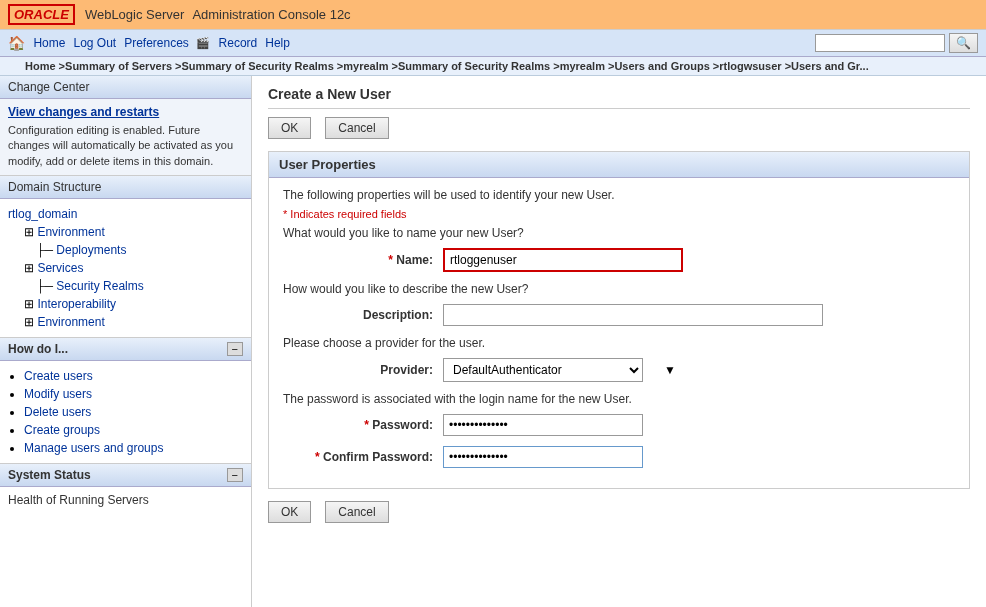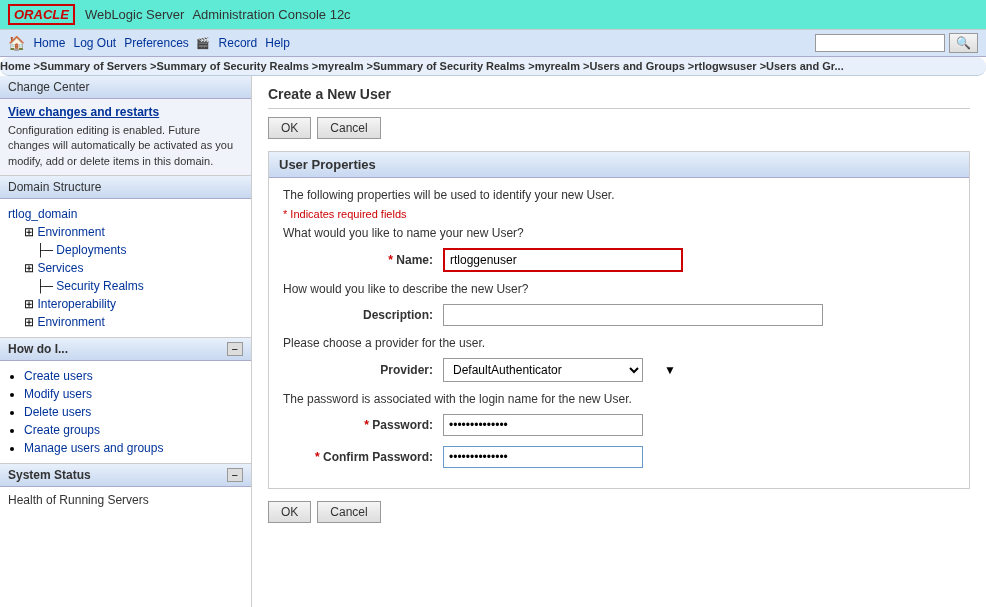--- a/index.html
+++ b/index.html
@@ -1,27 +1,27 @@
 <!DOCTYPE html>
 <html><head>
   <meta charset="utf-8">
   <style>
     * { box-sizing: border-box; margin: 0; padding: 0; }
     body { font-family: Arial, sans-serif; font-size: 12px; background: #fff; width: 986px; height: 607px; overflow: hidden; }
 
     
-    #header { background: #5eead4; border-bottom: 1px solid #ccc; padding: 4px 8px; display: flex; align-items: center; gap: 8px; }
+    #header { background: #fdba74; border-bottom: 1px solid #ccc; padding: 4px 8px; display: flex; align-items: center; gap: 8px; }
     #logo { display: flex; align-items: center; gap: 4px; }
     #nav-bar { background: #d6e4f7; border-bottom: 1px solid #aac; padding: 3px 8px; display: flex; align-items: center; gap: 8px; }
     #nav-bar a { color: #003399; text-decoration: none; font-size: 12px; }
     #search-bar { display: flex; align-items: center; gap: 4px; margin-left: auto; }
     #search-input { border: 1px solid #999; padding: 2px 4px; font-size: 11px; width: 130px; }
 
     
-    #breadcrumb { background: #e8f0fb; padding: 3px 0; font-size: 11px; border-bottom: 1px solid #bcd; color: #003399; white-space: nowrap; overflow: hidden; border-radius: 9px; }
+    #breadcrumb { background: #e8f0fb; padding: 3px 25px; font-size: 11px; border-bottom: 1px solid #bcd; color: #003399; white-space: nowrap; overflow: hidden; }
     #breadcrumb span { color: #333; font-weight: bold; }
 
     
     #main { display: flex; height: calc(607px - 60px); }
 
     
     #sidebar { width: 252px; background: #fff; border-right: 1px solid #ccc; display: flex; flex-direction: column; overflow-y: auto; }
 
     
     #change-center { border-bottom: 1px solid #ccc; }
@@ -51,21 +51,21 @@
     #system-status { }
     #system-status-body { padding: 6px 8px; }
     #system-status-body p { font-size: 12px; color: #333; }
 
     
     #content { flex: 1; overflow-y: auto; padding: 10px 16px; background: #fff; }
     #content-title { font-size: 14px; font-weight: bold; color: #333; margin-bottom: 8px; border-bottom: 1px solid #ccc; padding-bottom: 6px; }
 
     
     .btn { background: linear-gradient(to bottom, #f5f5f5, #ddd); border: 1px solid #999; padding: 3px 12px; cursor: pointer; font-size: 12px; color: #333; }
-    .btn-row { margin-bottom: 12px; display: flex; gap: 6px; }
+    .btn-row { margin-bottom: 12px; display: flex; gap: 14px; }
 
     
     .form-section { border: 1px solid #ccc; margin-bottom: 12px; }
     .form-section-title { background: linear-gradient(to bottom, #e8f0fb, #c8d8f0); padding: 5px 10px; font-weight: bold; font-size: 13px; color: #333; border-bottom: 1px solid #aac; }
     .form-section-body { padding: 10px 14px; }
     .form-desc { font-size: 12px; color: #333; margin-bottom: 6px; }
     .required-note { color: #cc0000; font-size: 11px; margin-bottom: 2px; }
 
     .form-question { font-size: 12px; color: #333; margin-bottom: 8px; margin-top: 6px; }
     .form-row { display: flex; align-items: center; margin-bottom: 10px; }

